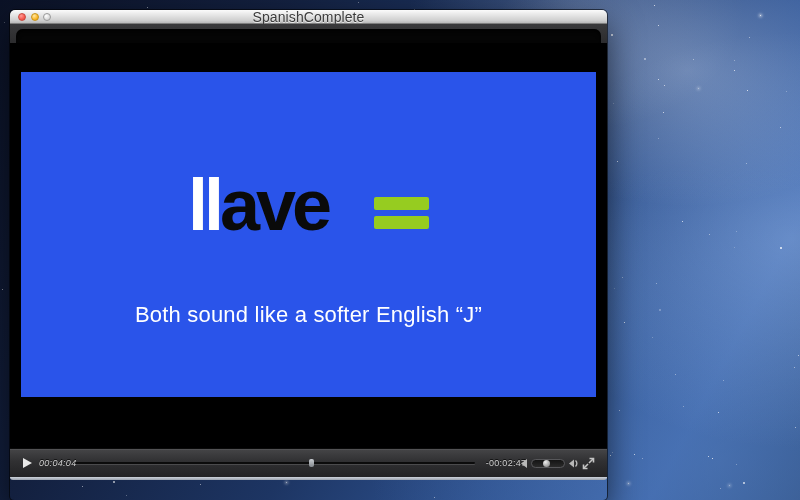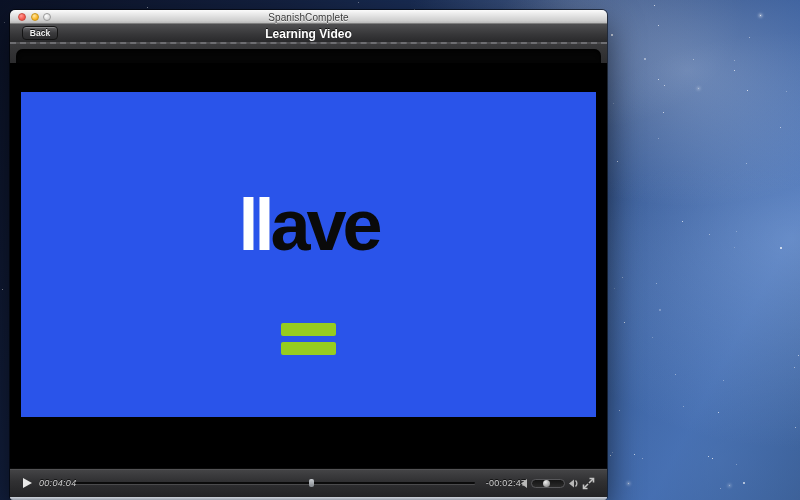--- a/index.html
+++ b/index.html
@@ -32,21 +32,21 @@
     background:linear-gradient(#fbfbfb, #cfcfcf 80%, #b9b9b9);
     border-bottom:1px solid #7e7e7e;
   }
   .lights { position:absolute; left:8px; top:3px; display:flex; gap:4.5px; }
   .light { width:8px; height:8px; border-radius:50%; }
   .light.red    { background:radial-gradient(circle at 35% 30%, #ff9d97, #f85a50 60%, #d8463c); border:0.5px solid #c84b41;}
   .light.yellow { background:radial-gradient(circle at 35% 30%, #ffe9a8, #fcb828 60%, #dd9d18); border:0.5px solid #c7941c;}
   .light.gray   { background:radial-gradient(circle at 35% 30%, #ffffff, #d6d6d6 70%, #bdbdbd); border:0.5px solid #9a9a9a;}
   .wtitle {
     position:absolute; left:0; right:0; top:1px; text-align:center;
-    font-size:10px; line-height:13px; color:#3c3c3c; letter-spacing:0.1px;
+    font-size:14px; line-height:13px; color:#3c3c3c; letter-spacing:0.1px;
     text-shadow:0 1px 0 rgba(255,255,255,0.7);
   }
 
   
   .toolbar {
     height:20px; flex:0 0 20px; position:relative;
     background:linear-gradient(#4f4f51, #38383a 55%, #29292b);
     border-bottom:2px dashed #6e6e72;
   }
   .back {
@@ -73,21 +73,21 @@
     position:absolute; left:6px; right:6px; top:5px; bottom:0;
     background:#050505; border-radius:7px 7px 0 0;
     box-shadow:inset 0 2px 4px rgba(0,0,0,0.9), 0 1px 0 rgba(255,255,255,0.05);
   }
 
   
   .video { height:405px; flex:0 0 405px; position:relative; background:#000; }
   .slide { position:absolute; left:11px; top:29px; width:575px; height:325px; }
   .wordrow {
     position:absolute; top:97px; left:0; right:0;
-    display:flex; justify-content:center; align-items:center; gap:46px;flex-direction:column;
+    display:flex; justify-content:center; align-items:center; gap:46px;
   }
   .word {
     font-size:72px; font-weight:bold; line-height:1; letter-spacing:-4px;
     white-space:nowrap;
   }
   .equals { display:flex; flex-direction:column; gap:6px; margin-top:16px; }
   .equals .bar { width:55px; height:13px; border-radius:2px; }
   .subtitle {
     position:absolute; top:230px; left:0; right:0; text-align:center;
     color:#ffffff; font-size:22px; letter-spacing:0.2px;
@@ -337,38 +337,35 @@
 
   <div class="titlebar">
     <div class="lights">
       <span class="light red"></span>
       <span class="light yellow"></span>
       <span class="light gray"></span>
     </div>
     <div class="wtitle">SpanishComplete</div>
   </div>
 
-  <div class="toolbar">
-    <button class="back">Back</button>
-    <div class="ttitle">Learning Video</div>
-  </div>
 
   <div class="chrome-strip">
     <div class="well"></div>
   </div>
 
   <div class="video">
     <div class="slide" id="slide" style="background: rgb(42, 84, 234);">
       <div class="wordrow">
         <div class="word"><span class="hl" style="color: rgb(255, 255, 255);">ll</span><span class="rest" style="color: rgb(10, 10, 10);">ave</span></div>
         <div class="equals">
           <span class="bar" style="background: rgb(150, 204, 32);"></span>
           <span class="bar" style="background: rgb(150, 204, 32);"></span>
         </div>
       </div>
+      <div class="subtitle">Both sound like a softer English “J”</div>
     </div>
   </div>
 
   <div class="controls">
     <svg class="playbtn" viewBox="0 0 9 10">
       <polygon points="0,0 9,5 0,10" fill="#e8e8e8"></polygon>
     </svg>
     <span class="timetext elapsed">00:04:04</span>
     <div class="track">
       <span class="handle" id="progress-handle" style="left: 59%;"></span>

